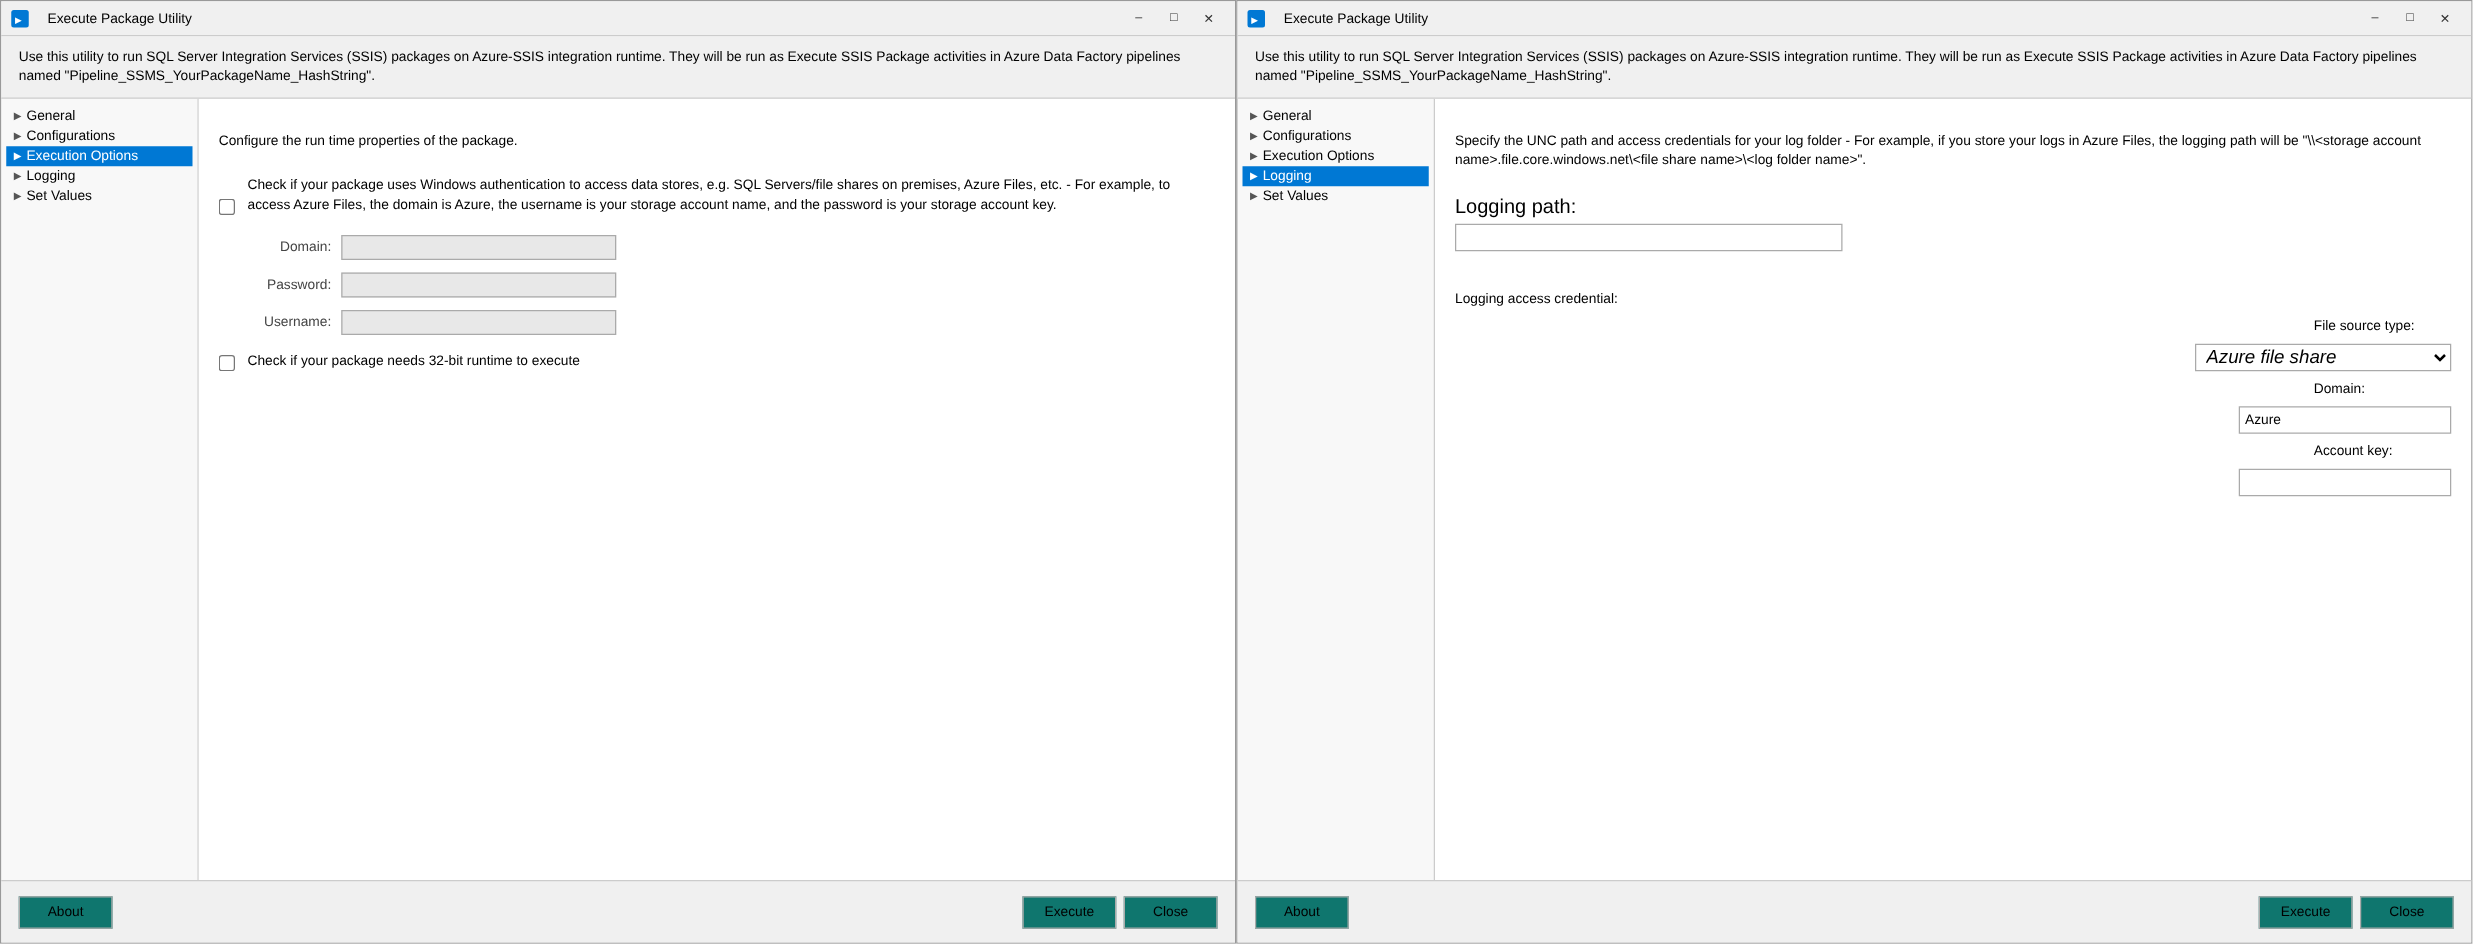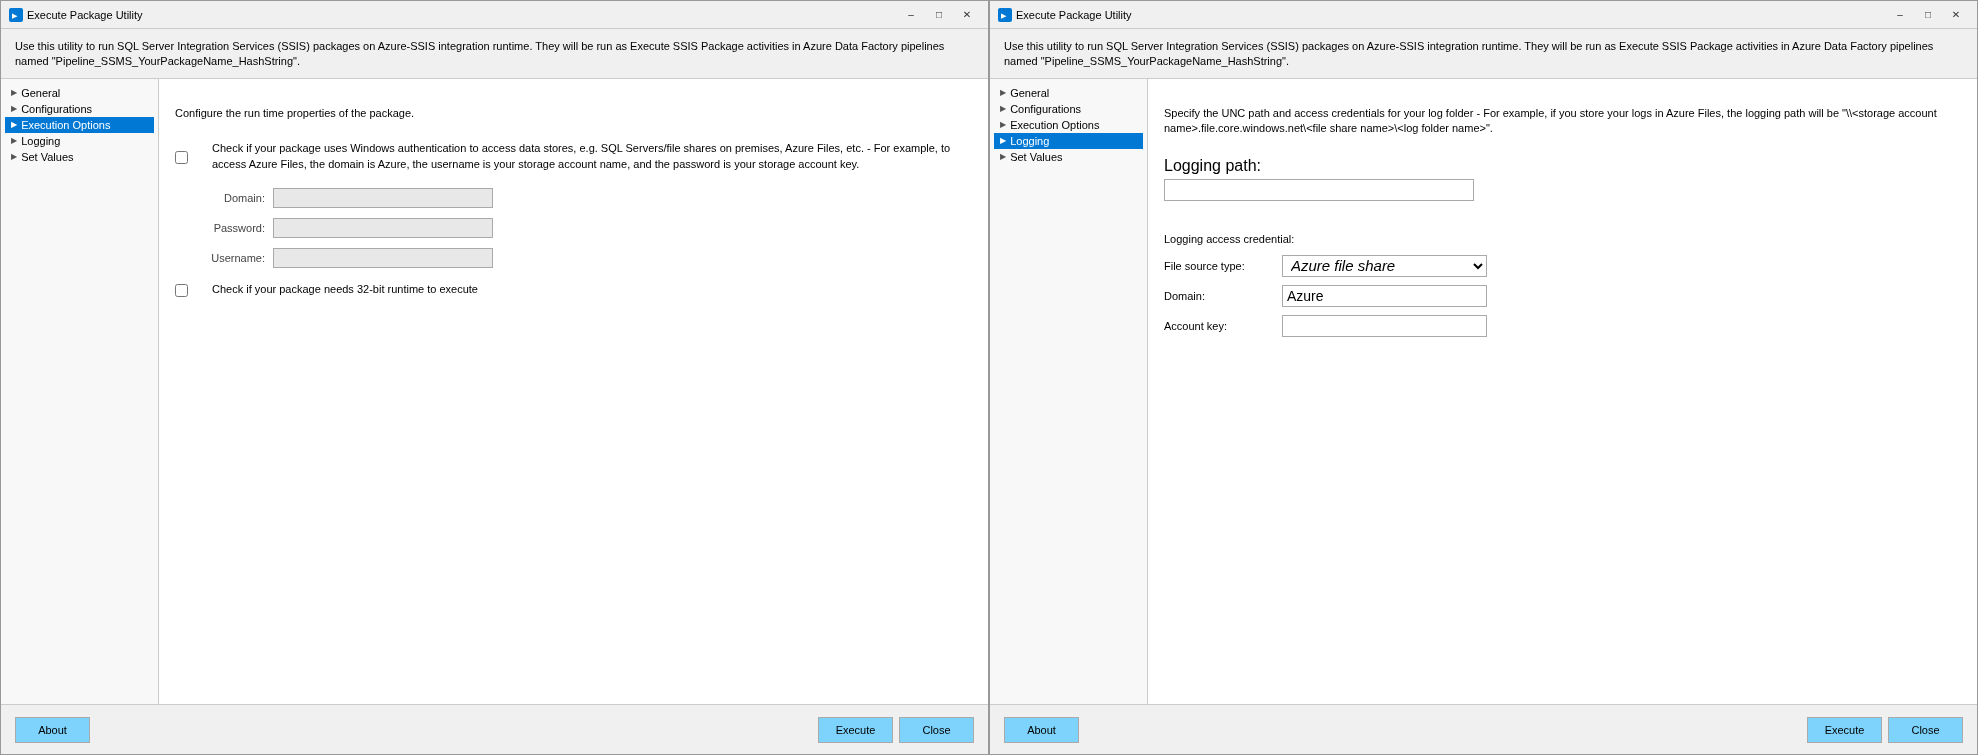--- a/index.html
+++ b/index.html
@@ -30,21 +30,21 @@
       display: flex;
       align-items: center;
       justify-content: space-between;
       padding: 0 8px;
       user-select: none;
     }
 
     .title-bar-left {
       display: flex;
       align-items: center;
-      gap: 4px;
+      gap: 15px;
     }
 
     .title-bar-icon {
       width: 14px;
       height: 14px;
       background: #0078d4;
       border-radius: 2px;
       display: flex;
       align-items: center;
       justify-content: center;
@@ -157,22 +157,22 @@
       padding: 2px 4px;
     }
 
     .form-input:disabled {
       background: #e8e8e8;
       color: #888;
     }
 
     .checkbox-row {
       display: flex;
-      align-items: center;
-      gap: 24px;
+      align-items: flex-end;
+      gap: 10px;
       margin-bottom: 14px;
     }
 
     .checkbox-row input[type="checkbox"] {
       margin-top: 2px;
       flex-shrink: 0;
     }
 
     .checkbox-label {
       font-size: 11px;
@@ -197,37 +197,38 @@
     }
 
     .credential-section-title {
       font-size: 11px;
       color: #000;
       margin-bottom: 10px;
     }
 
     .logging-form-group {
       display: flex;
-      align-items: center;
+      align-items: flex-end;
       margin-bottom: 8px;
       gap: 8px;
+      flex-direction: column;
     }
 
     .logging-form-label {
       font-size: 11px;
       color: #000;
       min-width: 110px;
     }
 
     .logging-form-input {
-      width: 205px;
+      width: 170px;
       height: 22px;
       border: 1px solid #aaa;
       background: white;
-      font-size: 14px;
+      font-size: 11px;
       padding: 2px 4px;
     }
 
     .logging-form-select {
       width: 205px;
       height: 22px;
       border: 1px solid #aaa;
       background: white;
       font-size: 15px;
       padding: 0 4px;
@@ -248,21 +249,21 @@
     .footer-right {
       display: flex;
       gap: 6px;
     }
 
     .btn {
       height: 26px;
       padding: 0 8px;
       font-size: 11px;
       border: 1px solid #aaa;
-      background: #7dd3fc;
+      background: #0f766e;
       cursor: pointer;
       color: #000;
     }
 
     .btn-about {
       width: 75px;
     }
 
     .btn-execute {
       width: 75px;

